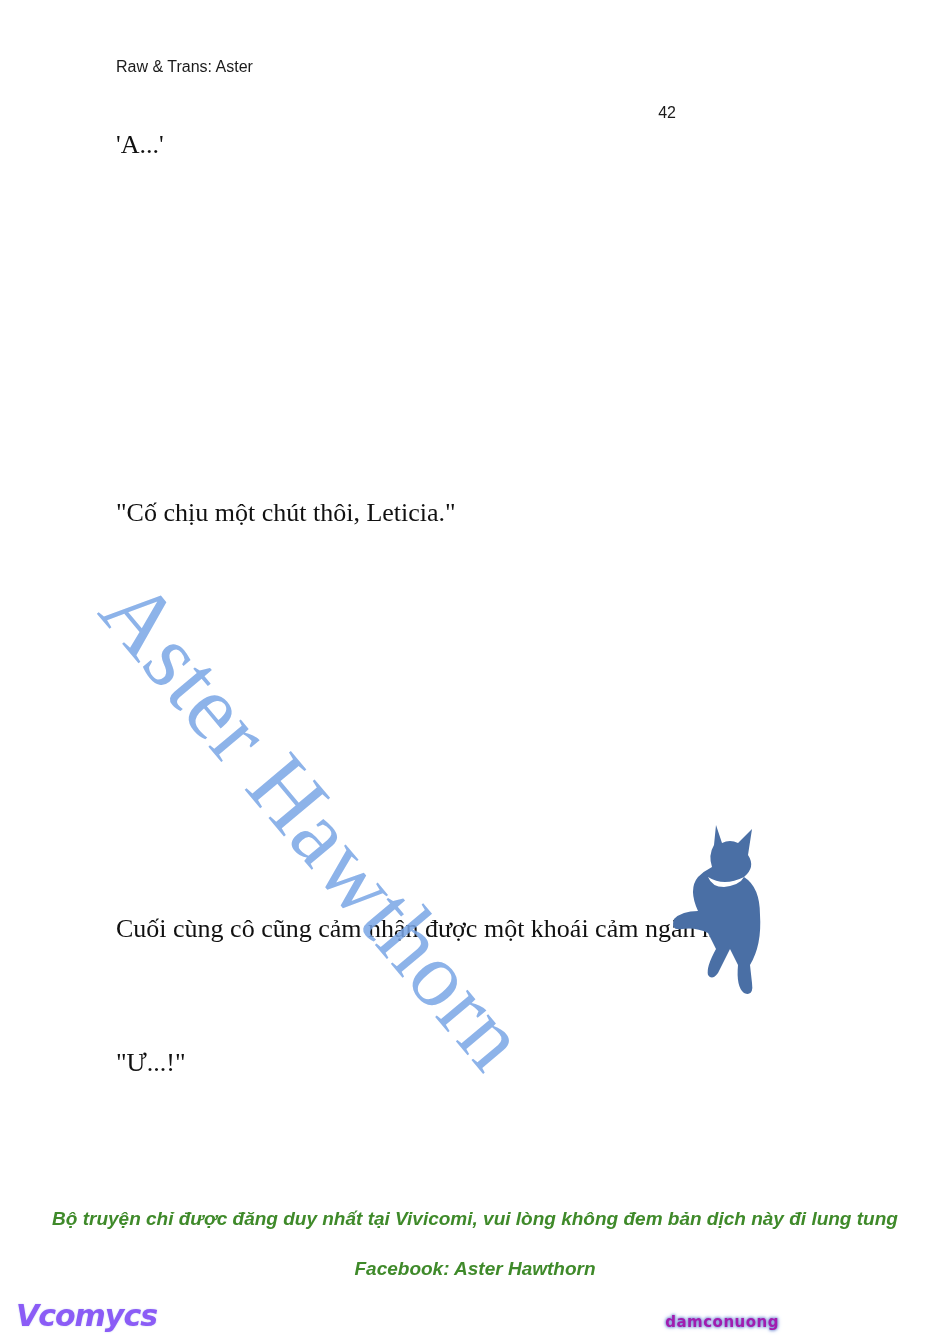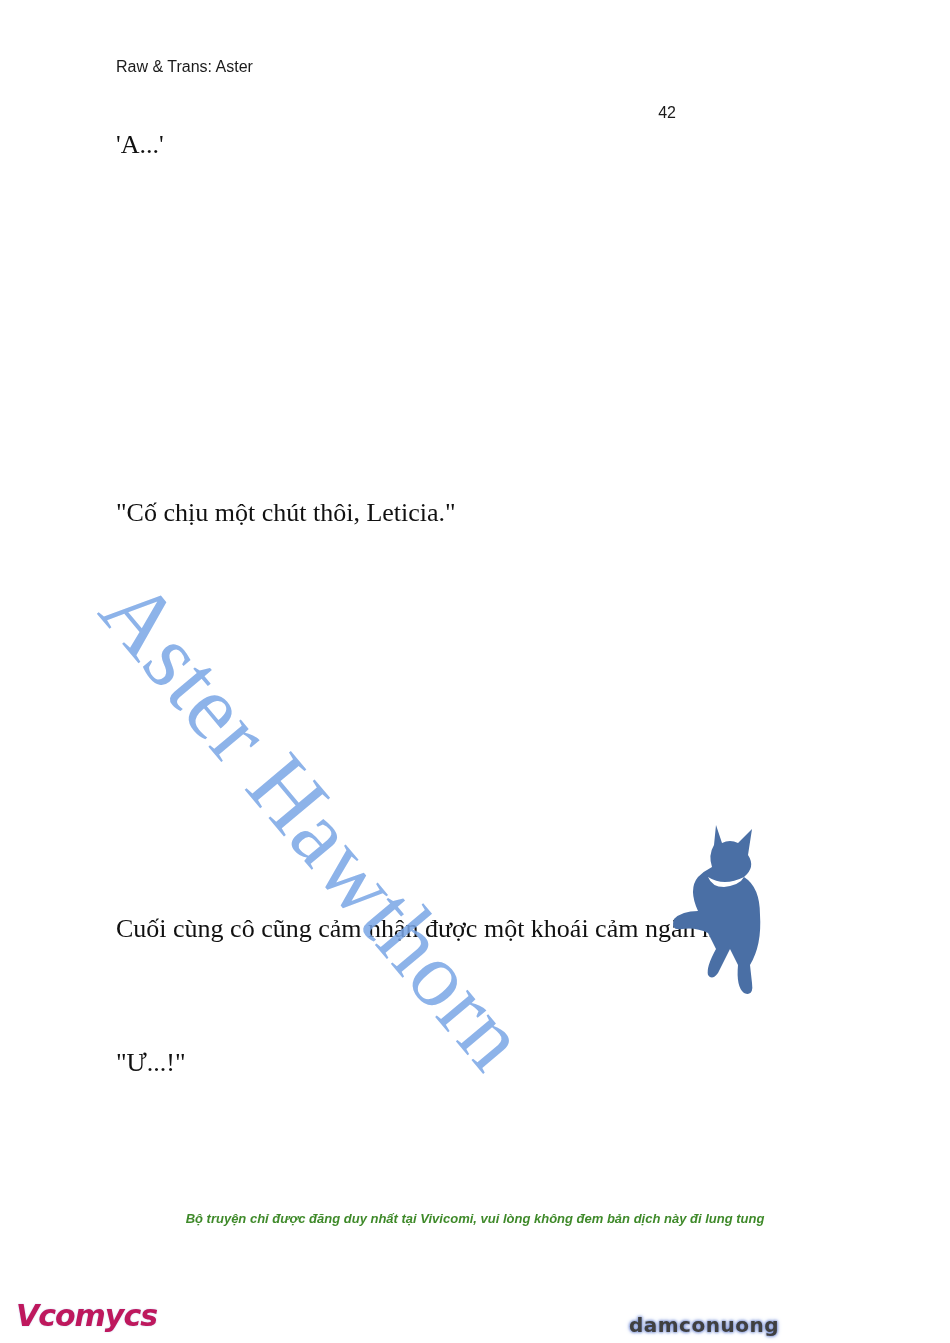--- a/index.html
+++ b/index.html
@@ -20,32 +20,32 @@
     .watermark {
       position: absolute; left: 120px; top: 540px;
       transform: rotate(50deg); transform-origin: left center;
       font-family: "Liberation Serif", serif; font-size: 92px; color: #7aa6e6;
       opacity: 0.85; white-space: nowrap; pointer-events: none; letter-spacing: 1px;
     }
     .cat { position: absolute; left: 668px; top: 815px; width: 110px; height: 185px; }
     .footer-notice {
       position: absolute; left: 0; width: 950px; text-align: center;
       font-family: "Liberation Sans", sans-serif; font-style: italic; font-weight: bold;
-      font-size: 13px; color: #3f8a2a; line-height: 25px;
+      font-size: 19px; color: #3f8a2a; line-height: 25px;
     }
     .logo-left {
       position: absolute; left: 16px; top: 1298px;
       font-family: "DejaVu Sans", sans-serif; font-style: italic; font-weight: bold;
-      font-size: 30px; color: #be185d; letter-spacing: -1px;
+      font-size: 30px; color: #8b5cf6; letter-spacing: -1px;
       text-shadow: 0 0 2px #c8d4f2;
     }
     .logo-right {
       position: absolute; right: 12px; top: 1313px;
-      font-family: "DejaVu Sans", sans-serif; font-weight: bold; font-size: 20px;
-      color: #404040; letter-spacing: 0.5px;
+      font-family: "DejaVu Sans", sans-serif; font-weight: bold; font-size: 15px;
+      color: #a21caf; letter-spacing: 0.5px;
       text-shadow: 0 0 3px #7f95d6, 0 0 3px #7f95d6, 0 0 5px #a9b8e6;
     }
   </style>
 </head>
 <body>
 
 <div class="page">
   <div class="header-credit">Raw &amp; Trans: Aster</div>
   <div class="page-number">42</div>
 
@@ -55,16 +55,17 @@
   <div class="body-text" style="top:1038px;">"Ư...!"</div>
 
   <div class="watermark">Aster Hawthorn</div>
 
   <svg class="cat" viewBox="0 0 110 185">
     <path fill="#4a6fa5" d="M48 10 L54 28 Q62 24 70 28 L84 14 L80 40 Q88 52 76 62 Q92 72 92 100 Q94 130 82 150 L84 168 Q86 182 76 178 Q68 172 70 150 L62 134 L50 158 Q44 166 40 160 Q38 152 48 134 L40 118 Q28 112 14 114 Q2 116 6 104 Q14 96 30 96 Q20 74 30 62 Q36 56 44 52 Q40 40 46 30 Z"></path>
     <path fill="#ffffff" d="M40 62 Q56 72 76 62 Q72 70 56 72 Q44 72 40 62 Z"></path>
   </svg>
 
   <div class="footer-notice" style="top:1206px;">Bộ truyện chỉ được đăng duy nhất tại Vivicomi, vui lòng không đem bản dịch này đi lung tung</div>
+  <div class="footer-notice" style="top:1256px;">Facebook: Aster Hawthorn</div>
 
   <div class="logo-left">Vcomycs</div>
   <div class="logo-right">damconuong</div>
 </div>
 
 </body></html>

